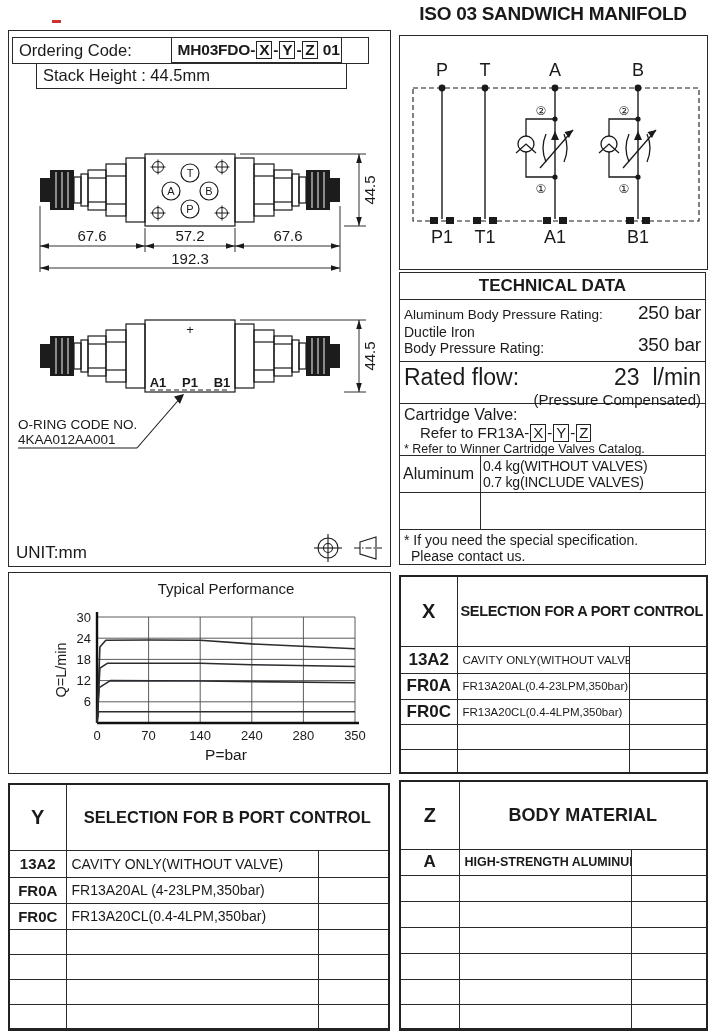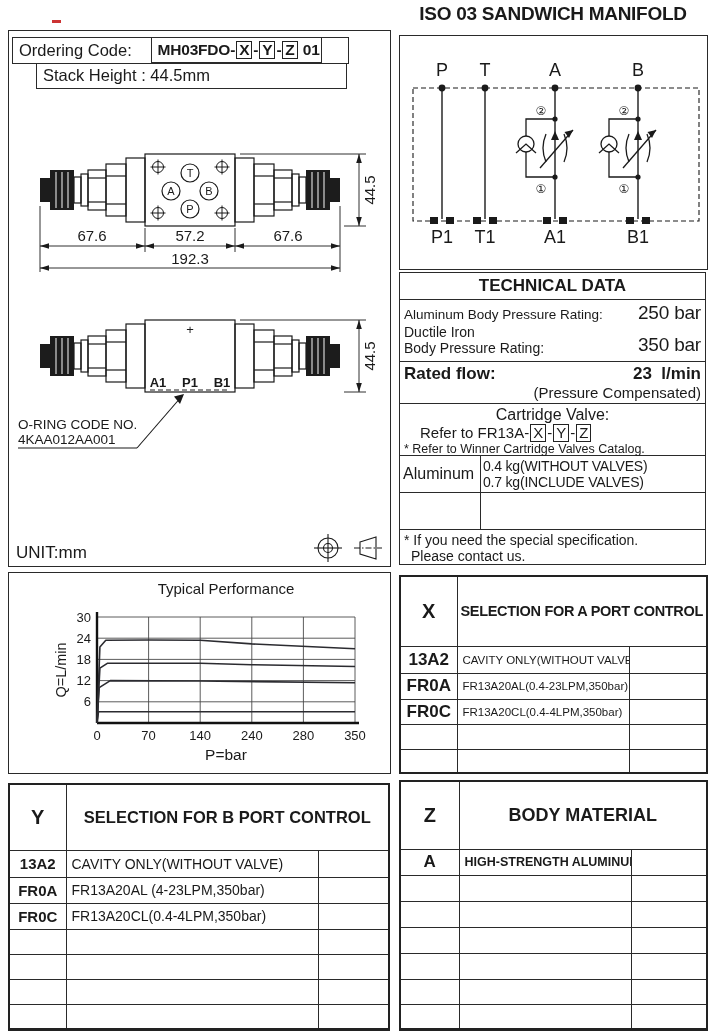--- a/index.html
+++ b/index.html
@@ -62,21 +62,21 @@
 </head>
 <body>
 
 <div id="red-mark" class="abs"></div>
 
 <div id="page-title" class="abs">ISO 03 SANDWICH MANIFOLD</div>
 
 <div class="abs box" style="left:8px;top:30px;width:381px;height:535px;"></div>
 
 <div class="ord-row" style="left:12px;top:37px;">
-  <div class="ord-cell ord-label" style="width:140px;height:27px;">Ordering Code:</div>
+  <div class="ord-cell ord-label" style="width:160px;height:27px;">Ordering Code:</div>
   <div class="ord-cell ord-value" style="width:172px;height:26px;margin-left:-1.5px;">
     <span>MH03FDO-</span><span class="ltr-box">X</span>-<span class="ltr-box">Y</span>-<span class="ltr-box">Z</span>&nbsp;<span>01</span>
   </div>
   <div class="ord-cell" style="width:28px;height:27px;margin-left:-1.5px;"></div>
 </div>
 <div class="ord-row" style="left:12px;top:62.5px;padding-left:24px;">
   <div class="ord-cell ord-label" style="width:310.5px;height:26px;">Stack Height : 44.5mm</div>
 </div>
 
 <svg class="abs" style="left:12px;top:140px;" width="376" height="168" viewBox="0 0 376 168">
@@ -357,28 +357,28 @@
     </div>
     <div class="td-row" style="align-items:flex-end;">
       <span class="td-lbl-md">
         <span>Ductile Iron</span><br>
         <span>Body Pressure Rating:</span>
       </span>
       <span class="td-val-lg">350 bar</span>
     </div>
   </div>
   <div class="td-sec" style="height:42px;border-bottom:1.6px solid #2a2a2a;box-sizing:border-box;">
-    <div class="td-row" style="font-size:17px;font-weight:bold;">
+    <div class="td-row" style="font-size:23px;">
       <span>Rated flow:</span>
       <span><span>23</span>&nbsp;&nbsp;<span>l/min</span></span>
     </div>
     <div style="text-align:right;font-size:15px;">(Pressure Compensated)</div>
   </div>
   <div class="td-sec" style="height:51px;box-sizing:border-box;">
-    <div style="font-size:16px;text-align:center;">Cartridge Valve:</div>
+    <div style="font-size:16px;">Cartridge Valve:</div>
     <div style="font-size:15px;padding-left:16px;">
       <span>Refer to FR13A-</span><span class="ltr-box" style="font-weight:normal;">X</span>-<span class="ltr-box" style="font-weight:normal;">Y</span>-<span class="ltr-box" style="font-weight:normal;">Z</span>
     </div>
     <div style="font-size:12.5px;">* Refer to Winner Cartridge Valves Catalog.</div>
   </div>
   <div class="wt-table">
     <div class="wt-row" style="height:36px;">
       <div class="wt-c1">Aluminum</div>
       <div class="wt-c2">
         <div>0.4  kg(WITHOUT VALVES)</div>

